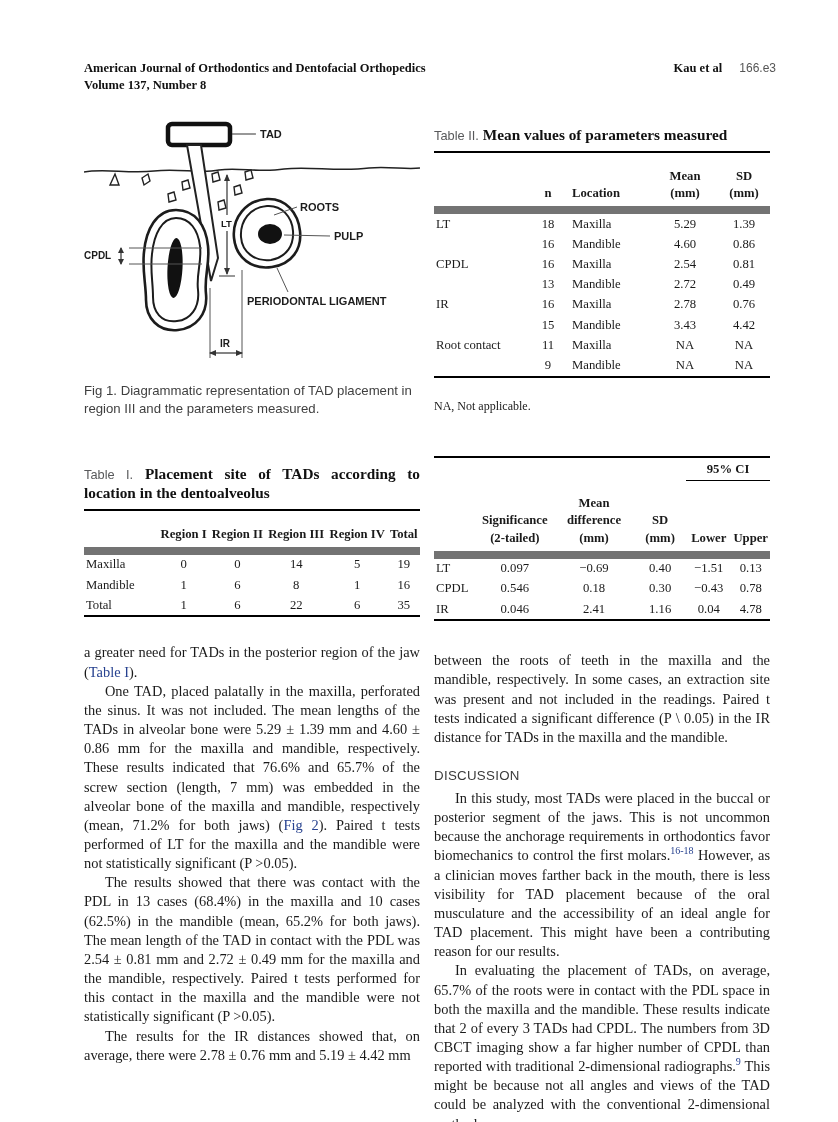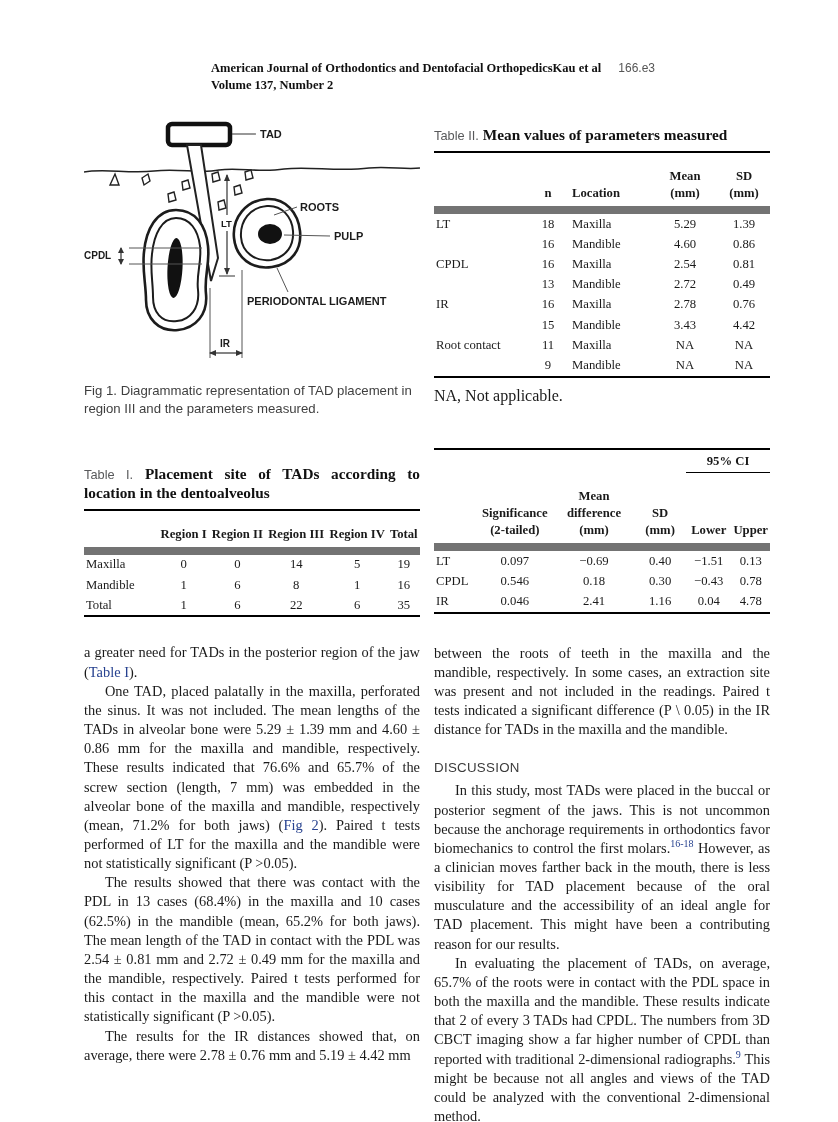--- a/index.html
+++ b/index.html
@@ -1,19 +1,19 @@
 <!DOCTYPE html>
 <html><head>
 <meta charset="utf-8">
 <style>
   html,body{margin:0;padding:0;background:#ffffff;}
   .page{position:relative;width:838px;height:1122px;background:#fff;overflow:hidden;
         font-family:"Liberation Serif",serif;color:#1a1a1a;}
   
-  .runhead{position:absolute;top:60px;left:84px;right:56px;display:flex;justify-content:center;
+  .runhead{position:absolute;top:60px;left:84px;right:62px;display:flex;justify-content:space-between;
            font-family:"Liberation Serif",serif;font-weight:700;font-size:12.5px;line-height:1.35;color:#111;}
   .runhead .right{font-weight:700;white-space:nowrap;}
   .runhead .folio{color:#555;font-weight:400;margin-left:14px;font-family:"Liberation Sans",sans-serif;font-size:12px;}
   
   .col{position:absolute;top:118px;width:336px;}
   .col-left{left:84px;}
   .col-right{left:434px;}
   
   .figure-box{width:336px;}
   .fig-caption{margin-top:12px;font-family:"Liberation Sans",sans-serif;font-size:13.2px;line-height:1.35;color:#3f3f3f;}
@@ -22,40 +22,40 @@
   .tbl-block{margin-top:0;}
   .tbl-label{font-family:"Liberation Sans",sans-serif;font-size:12.8px;color:#58595b;}
   .tbl-title{font-family:"Liberation Serif",serif;font-weight:700;font-size:15.3px;color:#111;line-height:1.25;}
   .tbl-title-line{margin-bottom:7px;text-align:justify;}
   table{border-collapse:collapse;width:100%;border-top:2.5px solid #000;border-bottom:2.5px solid #000;
         font-size:12.7px;line-height:1.35;}
   th{font-weight:700;padding:15px 2px 4px;border-bottom:8px solid #737373;vertical-align:bottom;}
   td{padding:1.5px 2px;vertical-align:top;}
   td:first-child,th:first-child{text-align:left;}
   td:not(:first-child),th:not(:first-child){text-align:center;}
-  .footnote{font-size:16px;color:#1a1a1a;margin-top:7px;line-height:1.35;text-align:justify;}
+  .footnote{font-size:12px;color:#1a1a1a;margin-top:20px;line-height:1.35;text-align:justify;}
   .ci-row th{border-bottom:none;padding:3px 2px 2px;}
   .ci-row th.ci{border-bottom:1.6px solid #000;text-align:center;font-weight:700;}
   
   .body-para{margin:0;font-size:14.4px;line-height:1.33;text-align:justify;}
   .body-para.indent{text-indent:1.45em;}
   .link{color:#26418f;cursor:pointer;}
   sup.link{font-size:10px;line-height:0;}
   .section-head{font-family:"Liberation Sans",sans-serif;font-size:13.3px;color:#3a3a3a;
                 letter-spacing:.3px;margin:0 0 6px 0;font-weight:500;}
 </style>
 </head>
 <body>
 
 <div class="page">
 
   <div class="runhead">
     <div>
       <div>American Journal of Orthodontics and Dentofacial Orthopedics</div>
-      <div>Volume 137, Number 2</div>
+      <div>Volume 137, Number 8</div>
     </div>
     <div class="right">
       <span>Kau et al</span>
       <span class="folio">166.e3</span>
     </div>
   </div>
 
   <div class="col col-left">
 
     <div class="figure-box">

